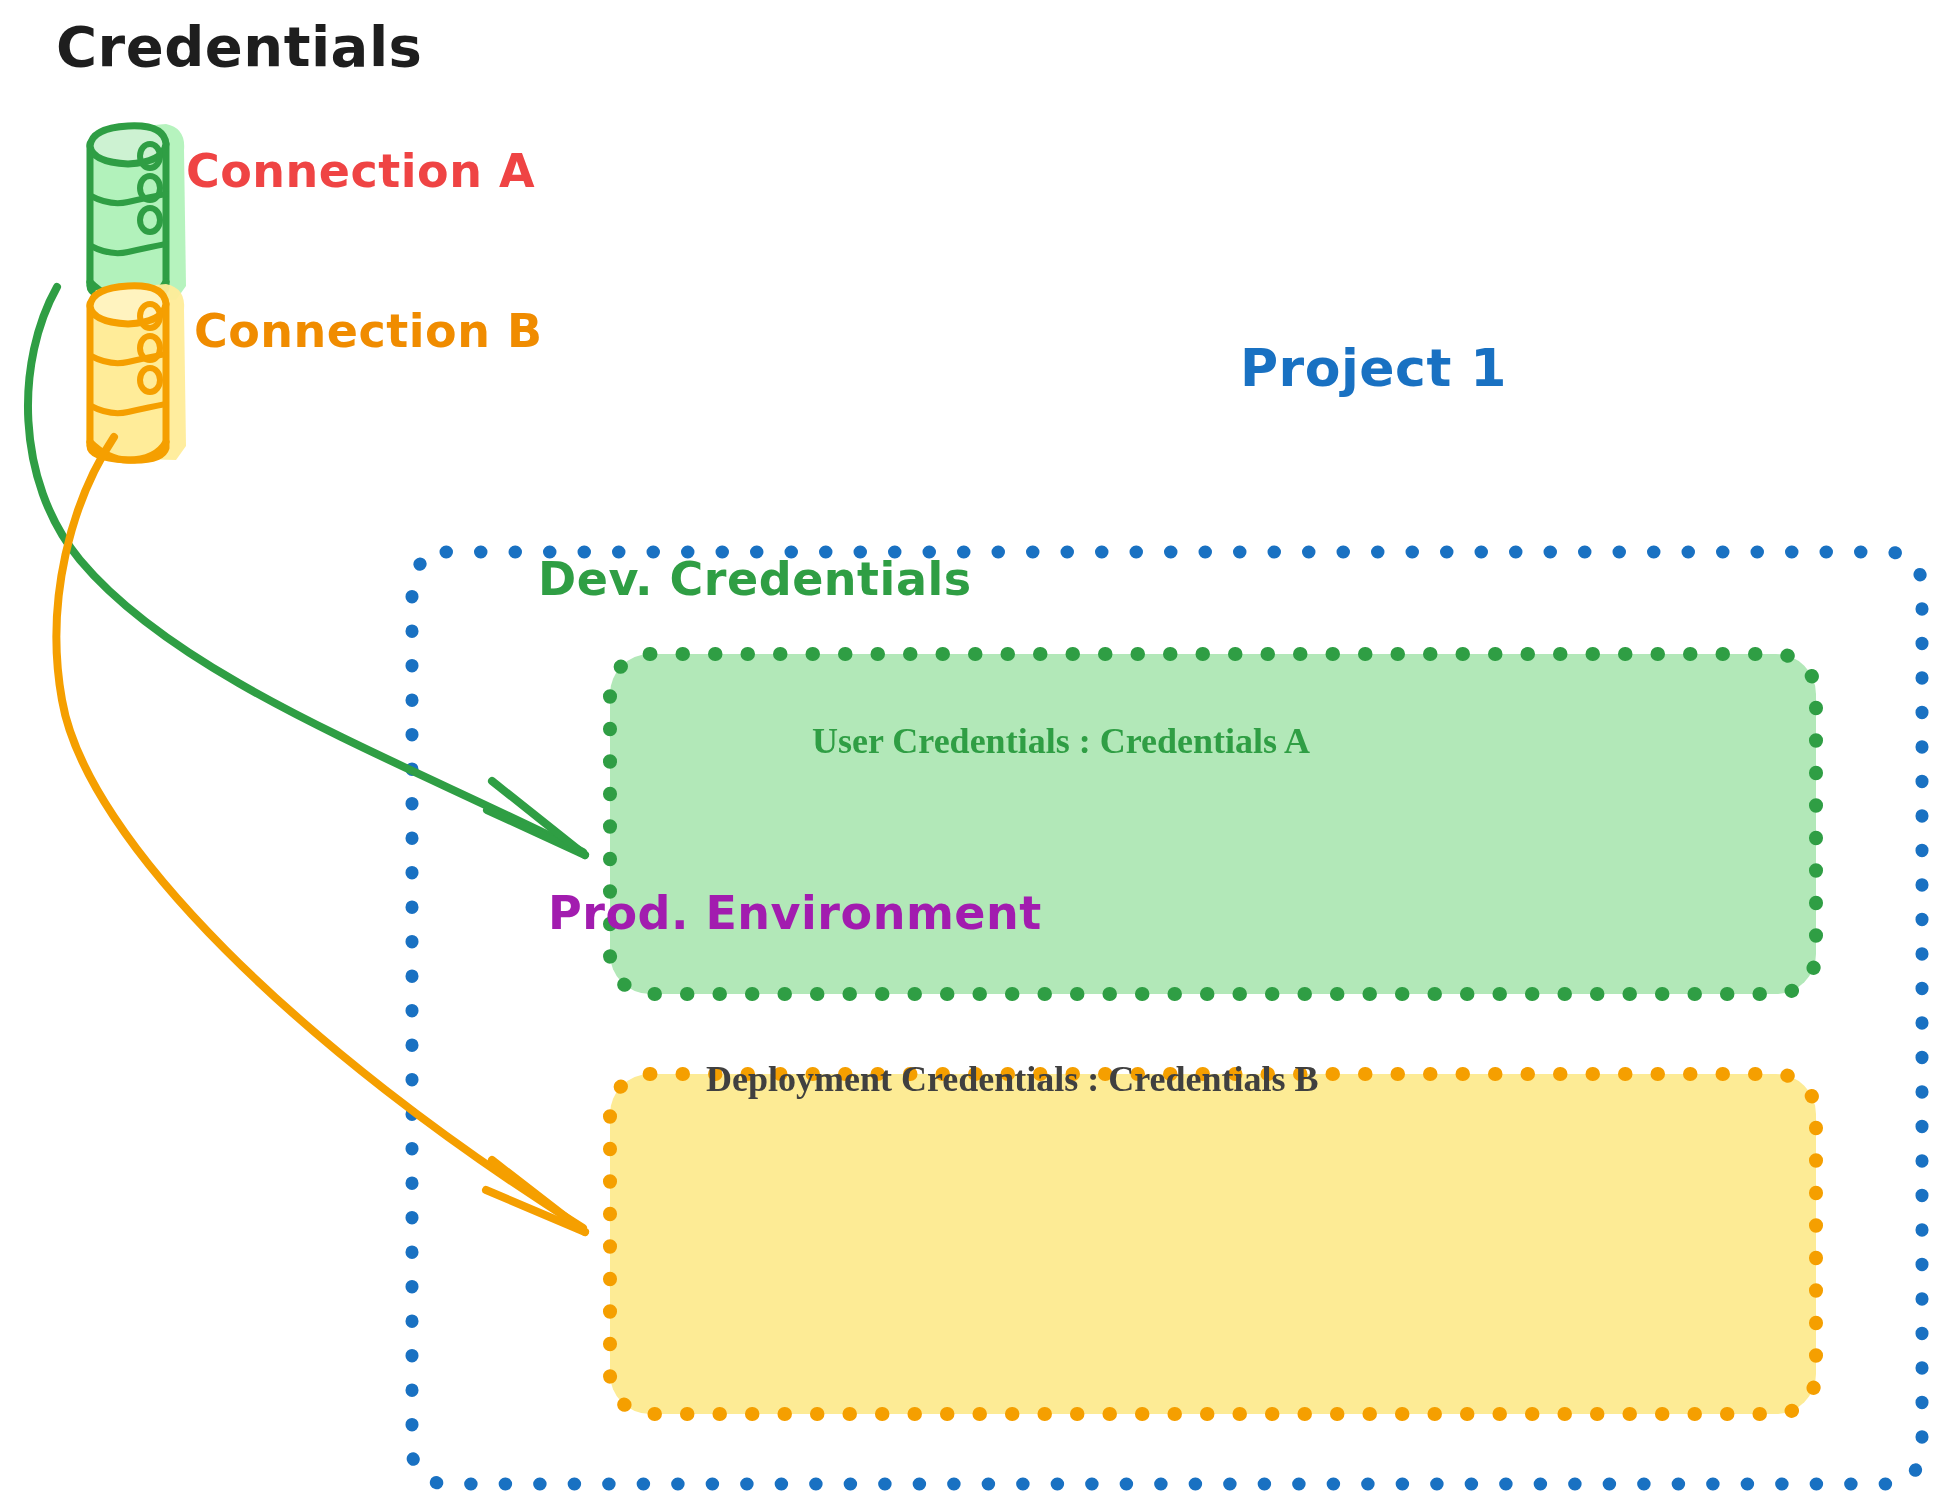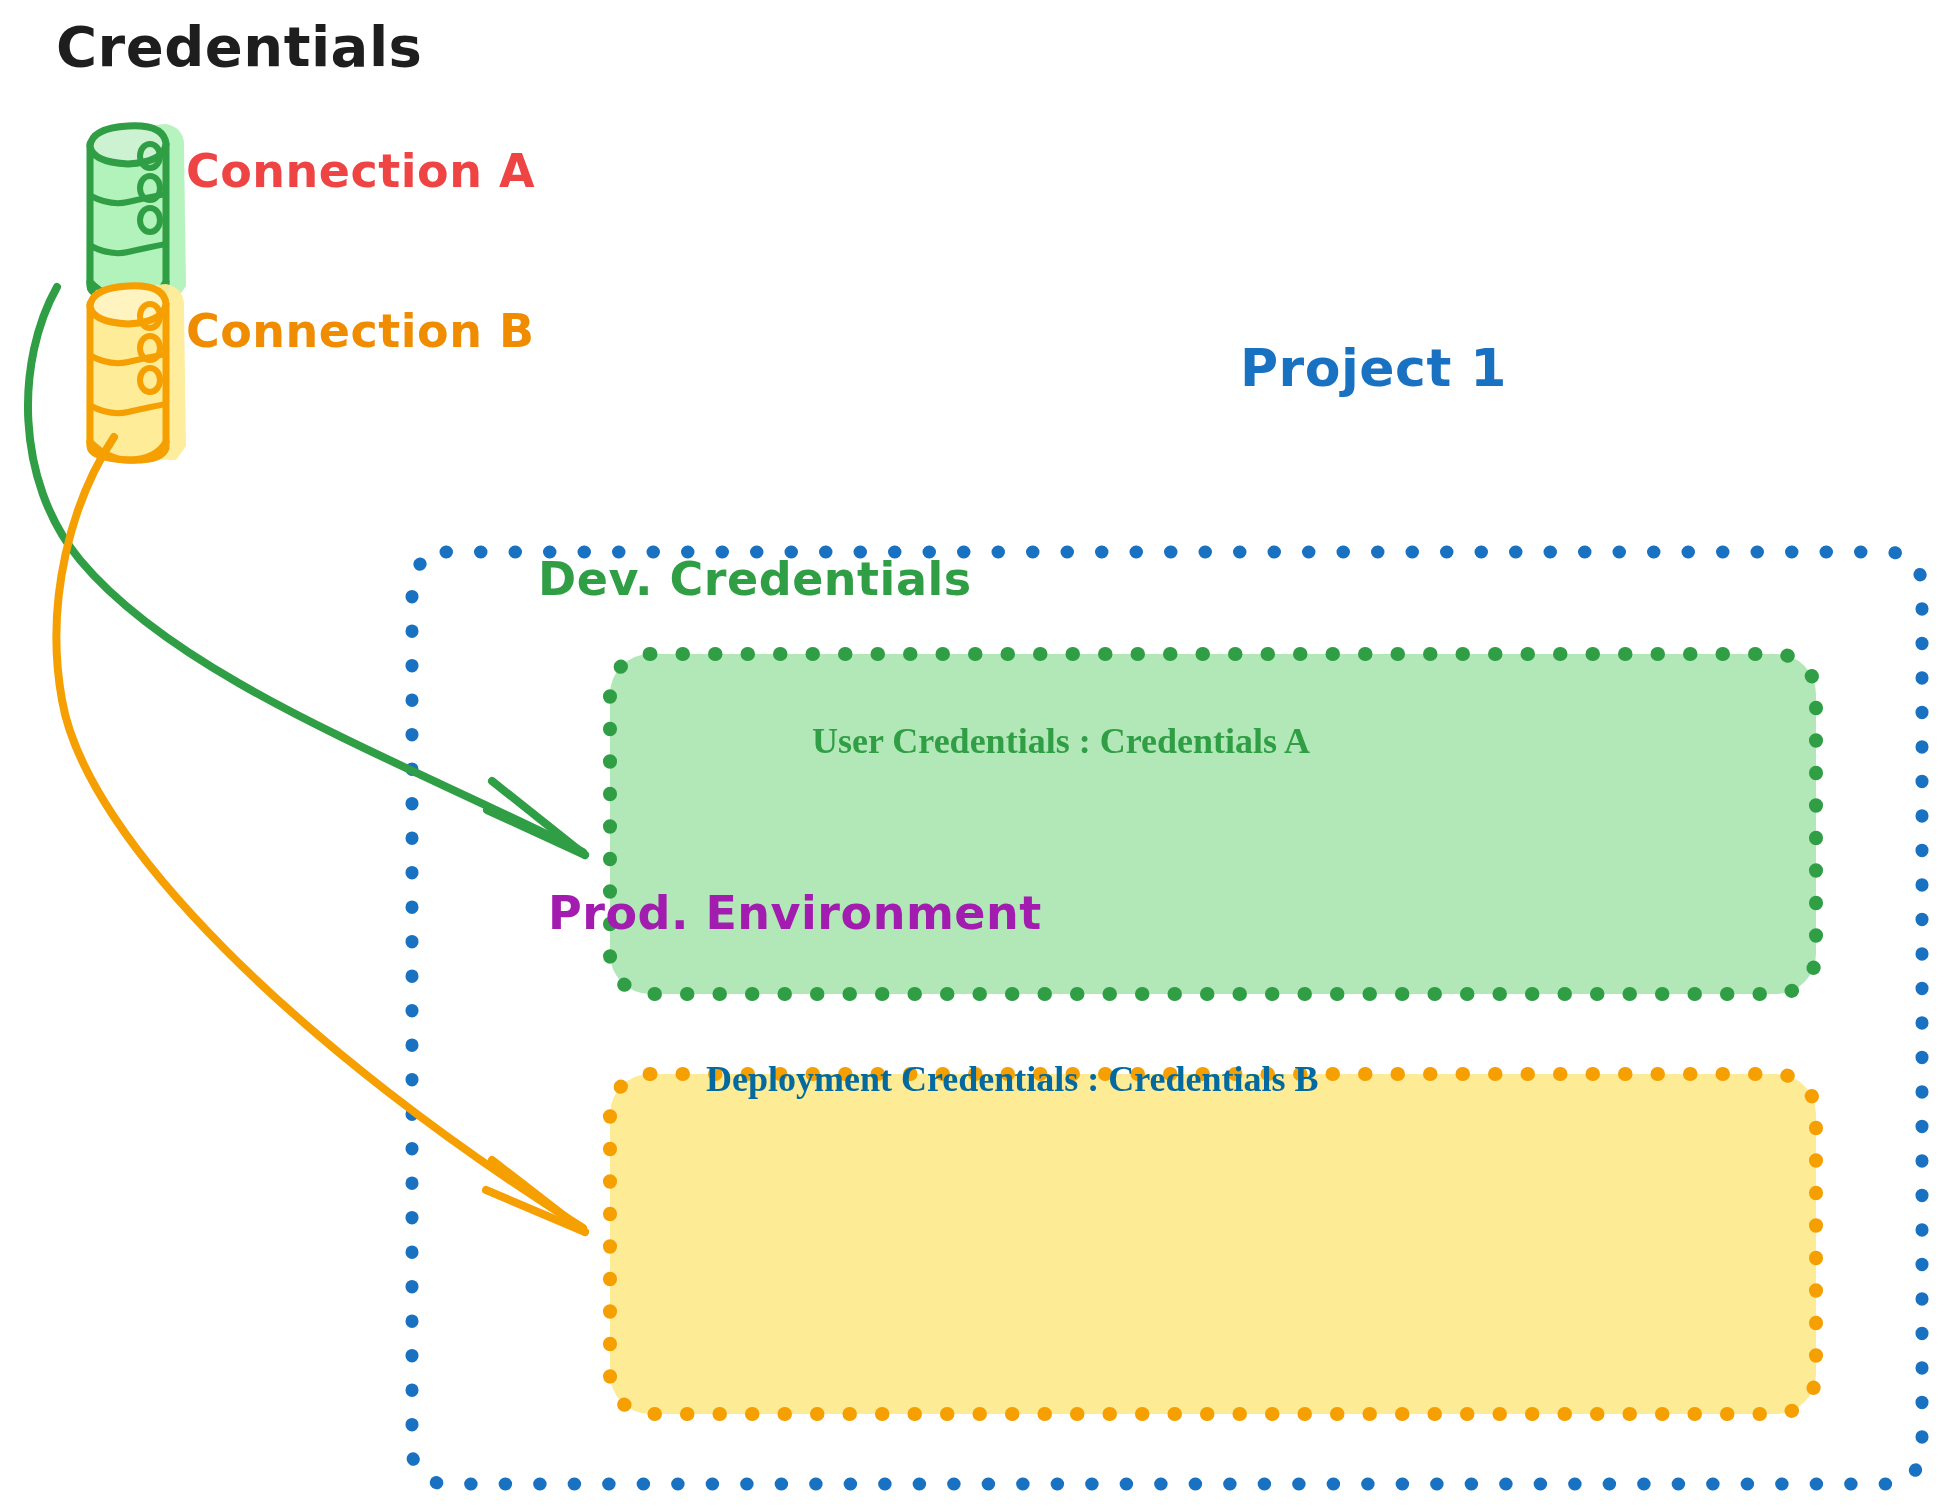--- a/index.html
+++ b/index.html
@@ -40,20 +40,21 @@
   }
   #label-connection-a {
     left: 186px; top: 144px;
     font-size: 46px;
     color: #ef4444;
   }
   #label-connection-b {
     left: 186px; top: 304px;
     font-size: 46px;
     color: #f08c00;
+    padding-left: 8px;
   }
   #label-project {
     left: 1240px; top: 338px;
     font-size: 52px;
     color: #1971c2;
   }
   #label-dev-env {
     left: 538px; top: 552px;
     font-size: 46px;
     color: #2f9e44;
@@ -64,21 +65,21 @@
     color: #a21caf;
   }
   #label-dev-creds {
     left: 812px; top: 720px;
     font-size: 36px;
     color: #2f9e44;
   }
   #label-prod-creds {
     left: 706px; top: 1058px;
     font-size: 36px;
-    color: #0369a1;
+    color: #404040;
   }
 </style>
 </head>
 <body>
 
 <svg id="canvas" viewBox="0 0 1948 1506" xmlns="http://www.w3.org/2000/svg">
 
   <g>
     <rect x="412" y="552" width="1510" height="932" rx="34" ry="34" fill="none" stroke="#1971c2" stroke-width="13" stroke-linecap="round" stroke-dasharray="0.5 34"></rect>
   </g>

